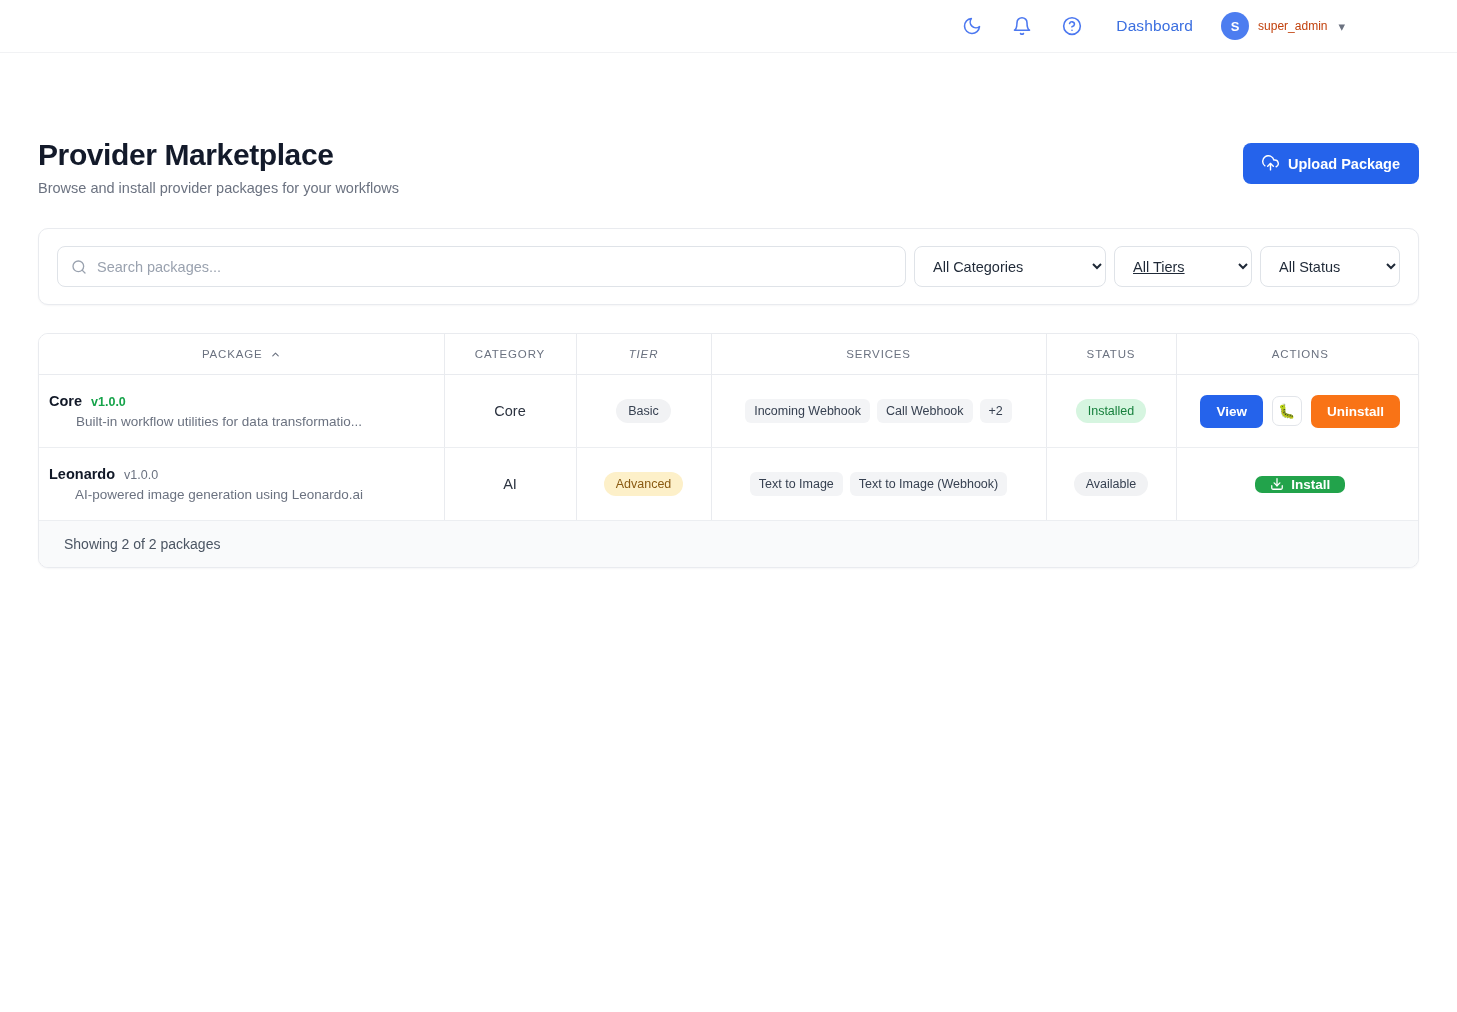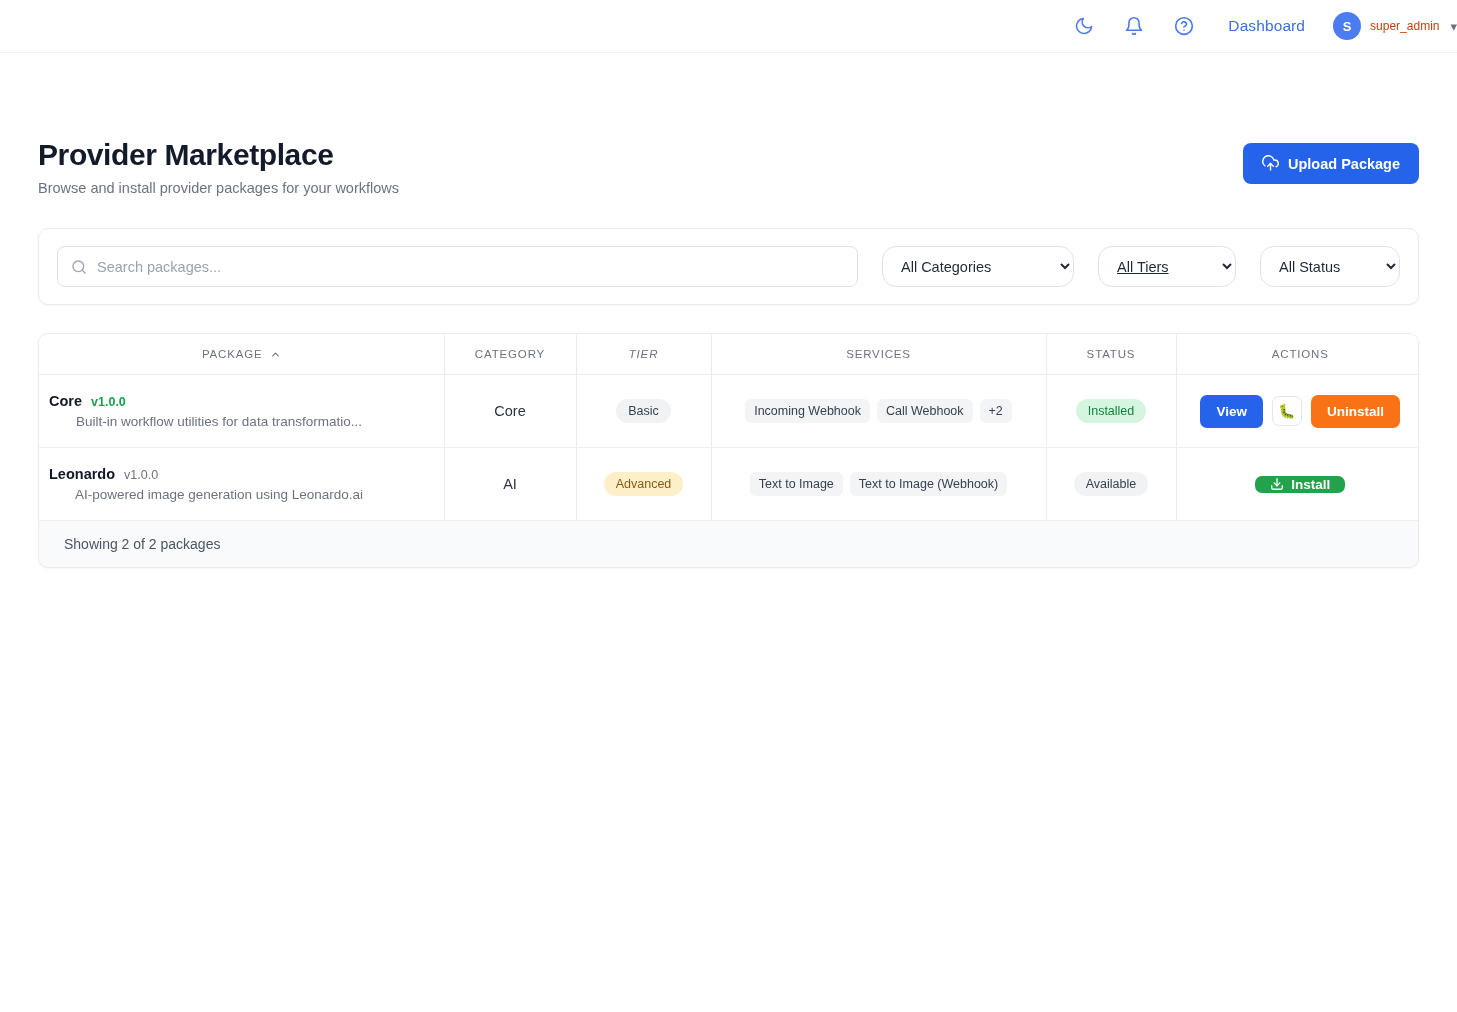--- a/index.html
+++ b/index.html
@@ -12,20 +12,21 @@
     -webkit-font-smoothing: antialiased;
   }
 
   
   .topbar {
     height: 53px;
     border-bottom: 1px solid #f1f2f4;
     display: flex;
     align-items: center;
     justify-content: flex-end;
+    padding-right: 112px;
     background: #fff;
   }
   .topbar-inner { display: flex; align-items: center; gap: 26px; }
   .icon-btn {
     width: 24px; height: 24px;
     display: flex; align-items: center; justify-content: center;
     color: #4c78f0;
     cursor: pointer;
   }
   .dash-link {
@@ -69,21 +70,21 @@
     margin-top: 5px;
   }
 
   
   .filter-card {
     margin-top: 32px;
     background: #fff;
     border: 1px solid #e9ebef;
     border-radius: 10px;
     padding: 17px 18px;
-    display: flex; gap: 24px;
+    display: flex; gap: 8px;
     box-shadow: 0 1px 2px rgba(16,24,40,.04);
   }
   .search-wrap {
     flex: 1;
     position: relative;
     display: flex; align-items: center;
   }
   .search-wrap .s-icon {
     position: absolute; left: 14px; top: 50%; transform: translateY(-50%);
     color: #9aa2af; display: flex;
@@ -97,21 +98,21 @@
     font-size: 14.5px;
     font-family: inherit;
     color: #1f2937;
     outline: none;
     background: #fff;
   }
   .search-input::placeholder { color: #9aa2af; }
   select.filter-select {
     height: 41px;
     border: 1px solid #dfe3e8;
-    border-radius: 14px;
+    border-radius: 8px;
     background: #fff;
     font-size: 14.5px;
     font-family: inherit;
     color: #1f2937;
     padding: 0 10px 0 14px;
     outline: none;
     cursor: pointer;
   }
   select.sel-cat { width: 192px; }
   select.sel-tier { width: 138px; text-decoration: underline; }

